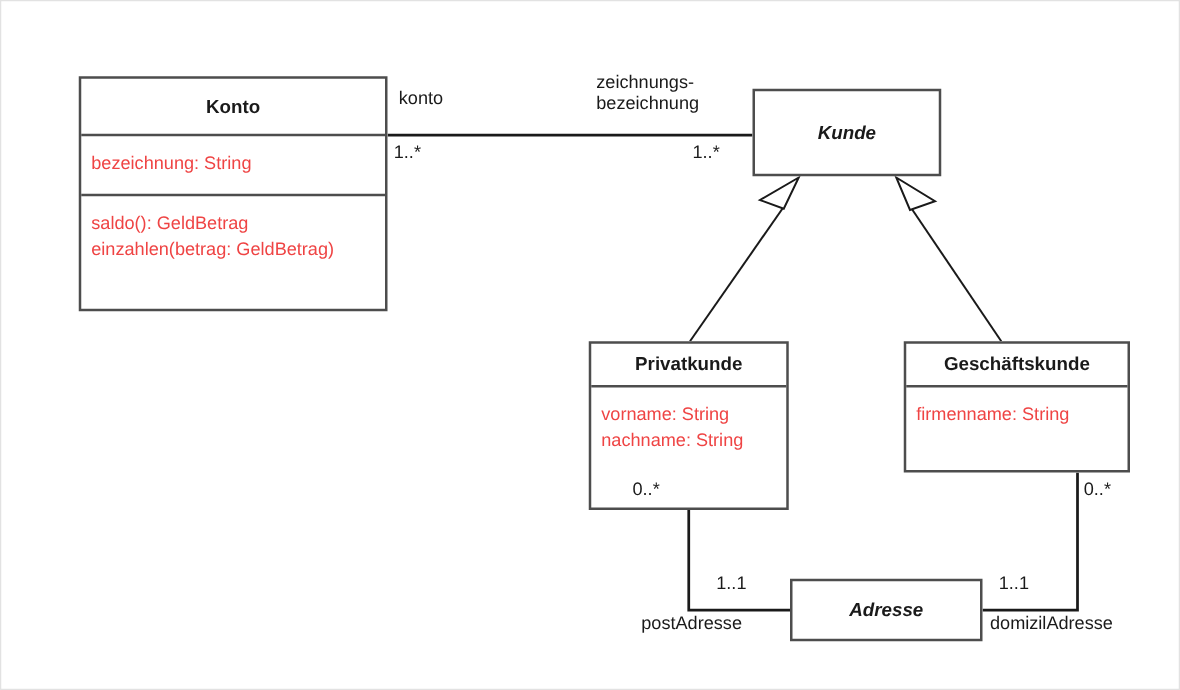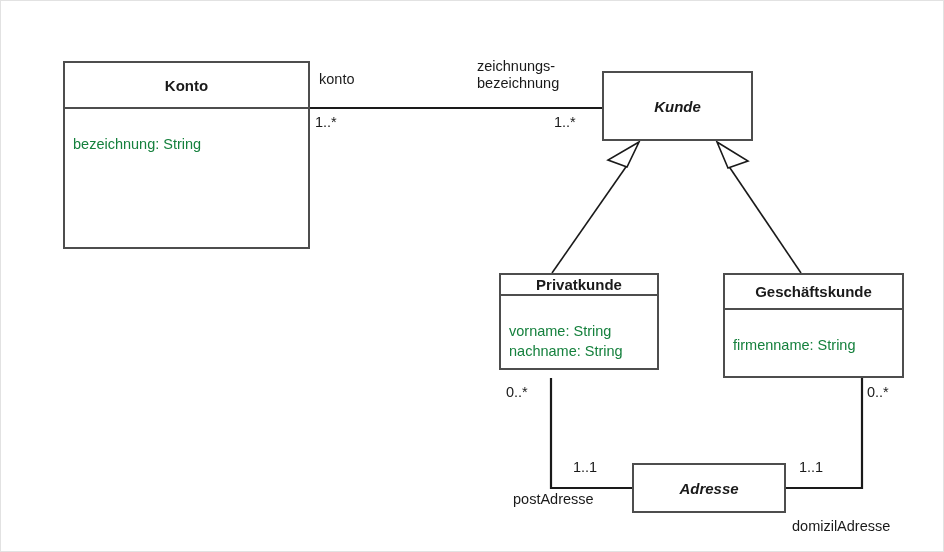--- a/index.html
+++ b/index.html
@@ -48,40 +48,40 @@
     display: flex;
     align-items: center;
     justify-content: center;
   }
   .uml-name.abstract {
     font-style: italic;
   }
   .uml-compartment {
     box-sizing: border-box;
     border-top: 2px solid #4d4d4d;
-    padding: 25px 8px 6px 8px;
+    padding: 12px 8px 6px 8px;
     font-size: 14.5px;
-    color: #15803d;
+    color: #ef4444;
     line-height: 1.42;
     text-align: left;
   }
   .uml-compartment .row {
     white-space: nowrap;
   }
 
   
   #class-konto       { left: 62px;  top: 60px;  width: 247px; height: 188px; }
   #class-konto .uml-name        { height: 44px; }
   #class-konto .comp-attrs      { height: 48px; }
   #class-konto .comp-ops        { flex: 1 1 auto; }
 
   #class-kunde       { left: 601px; top: 70px;  width: 151px; height: 70px; }
   #class-kunde .uml-name        { height: 100%; }
 
-  #class-privatkunde { left: 470px; top: 272px; width: 160px; height: 97px; margin-left: 28px; }
+  #class-privatkunde { left: 470px; top: 272px; width: 160px; height: 135px; }
   #class-privatkunde .uml-name  { height: 33px; }
   #class-privatkunde .comp-attrs{ flex: 1 1 auto; }
 
   #class-geschaeftskunde { left: 722px; top: 272px; width: 181px; height: 105px; justify-content: space-between; }
   #class-geschaeftskunde .uml-name   { height: 33px; }
   #class-geschaeftskunde .comp-attrs { flex: 1 1 auto; }
 
   #class-adresse     { left: 631px; top: 462px; width: 154px; height: 50px; }
   #class-adresse .uml-name      { height: 100%; font-style: italic; }
 
@@ -99,21 +99,21 @@
   #lbl-role-konto        { left: 318px; top: 70px; }
   #lbl-mult-konto        { left: 314px; top: 113px; }
   #lbl-role-zeichnung    { left: 476px; top: 57px; width: 108px; text-align: left; }
   #lbl-mult-kunde        { left: 553px; top: 113px; }
 
   #lbl-mult-privat-0n    { left: 505px; top: 383px; }
   #lbl-mult-gk-0n        { left: 866px; top: 383px; }
   #lbl-mult-post-11      { left: 572px; top: 458px; }
   #lbl-mult-domizil-11   { left: 798px; top: 458px; }
   #lbl-role-post         { left: 512px; top: 490px; text-align: center; }
-  #lbl-role-domizil      { left: 791px; top: 517px; }
+  #lbl-role-domizil      { left: 791px; top: 490px; }
 </style>
 </head>
 <body>
 
 <div id="canvas">
 
   <svg id="edges" viewBox="0 0 944 552" width="944" height="552" xmlns="http://www.w3.org/2000/svg">
 
     <g>
       <line x1="309" y1="107" x2="601" y2="107" stroke="#1a1a1a" stroke-width="2.2"></line>
@@ -135,20 +135,24 @@
 
     <g>
       <polyline points="785,487 861,487 861,377" fill="none" stroke="#1a1a1a" stroke-width="2.2"></polyline>
     </g>
   </svg>
 
   <div class="uml-class" id="class-konto">
     <div class="uml-name">Konto</div>
     <div class="uml-compartment comp-attrs">
       <div class="row">bezeichnung: String</div>
+    </div>
+    <div class="uml-compartment comp-ops">
+      <div class="row">saldo(): GeldBetrag</div>
+      <div class="row">einzahlen(betrag: GeldBetrag)</div>
     </div>
   </div>
 
   <div class="uml-class" id="class-kunde">
     <div class="uml-name abstract">Kunde</div>
   </div>
 
   <div class="uml-class" id="class-privatkunde">
     <div class="uml-name">Privatkunde</div>
     <div class="uml-compartment comp-attrs">

